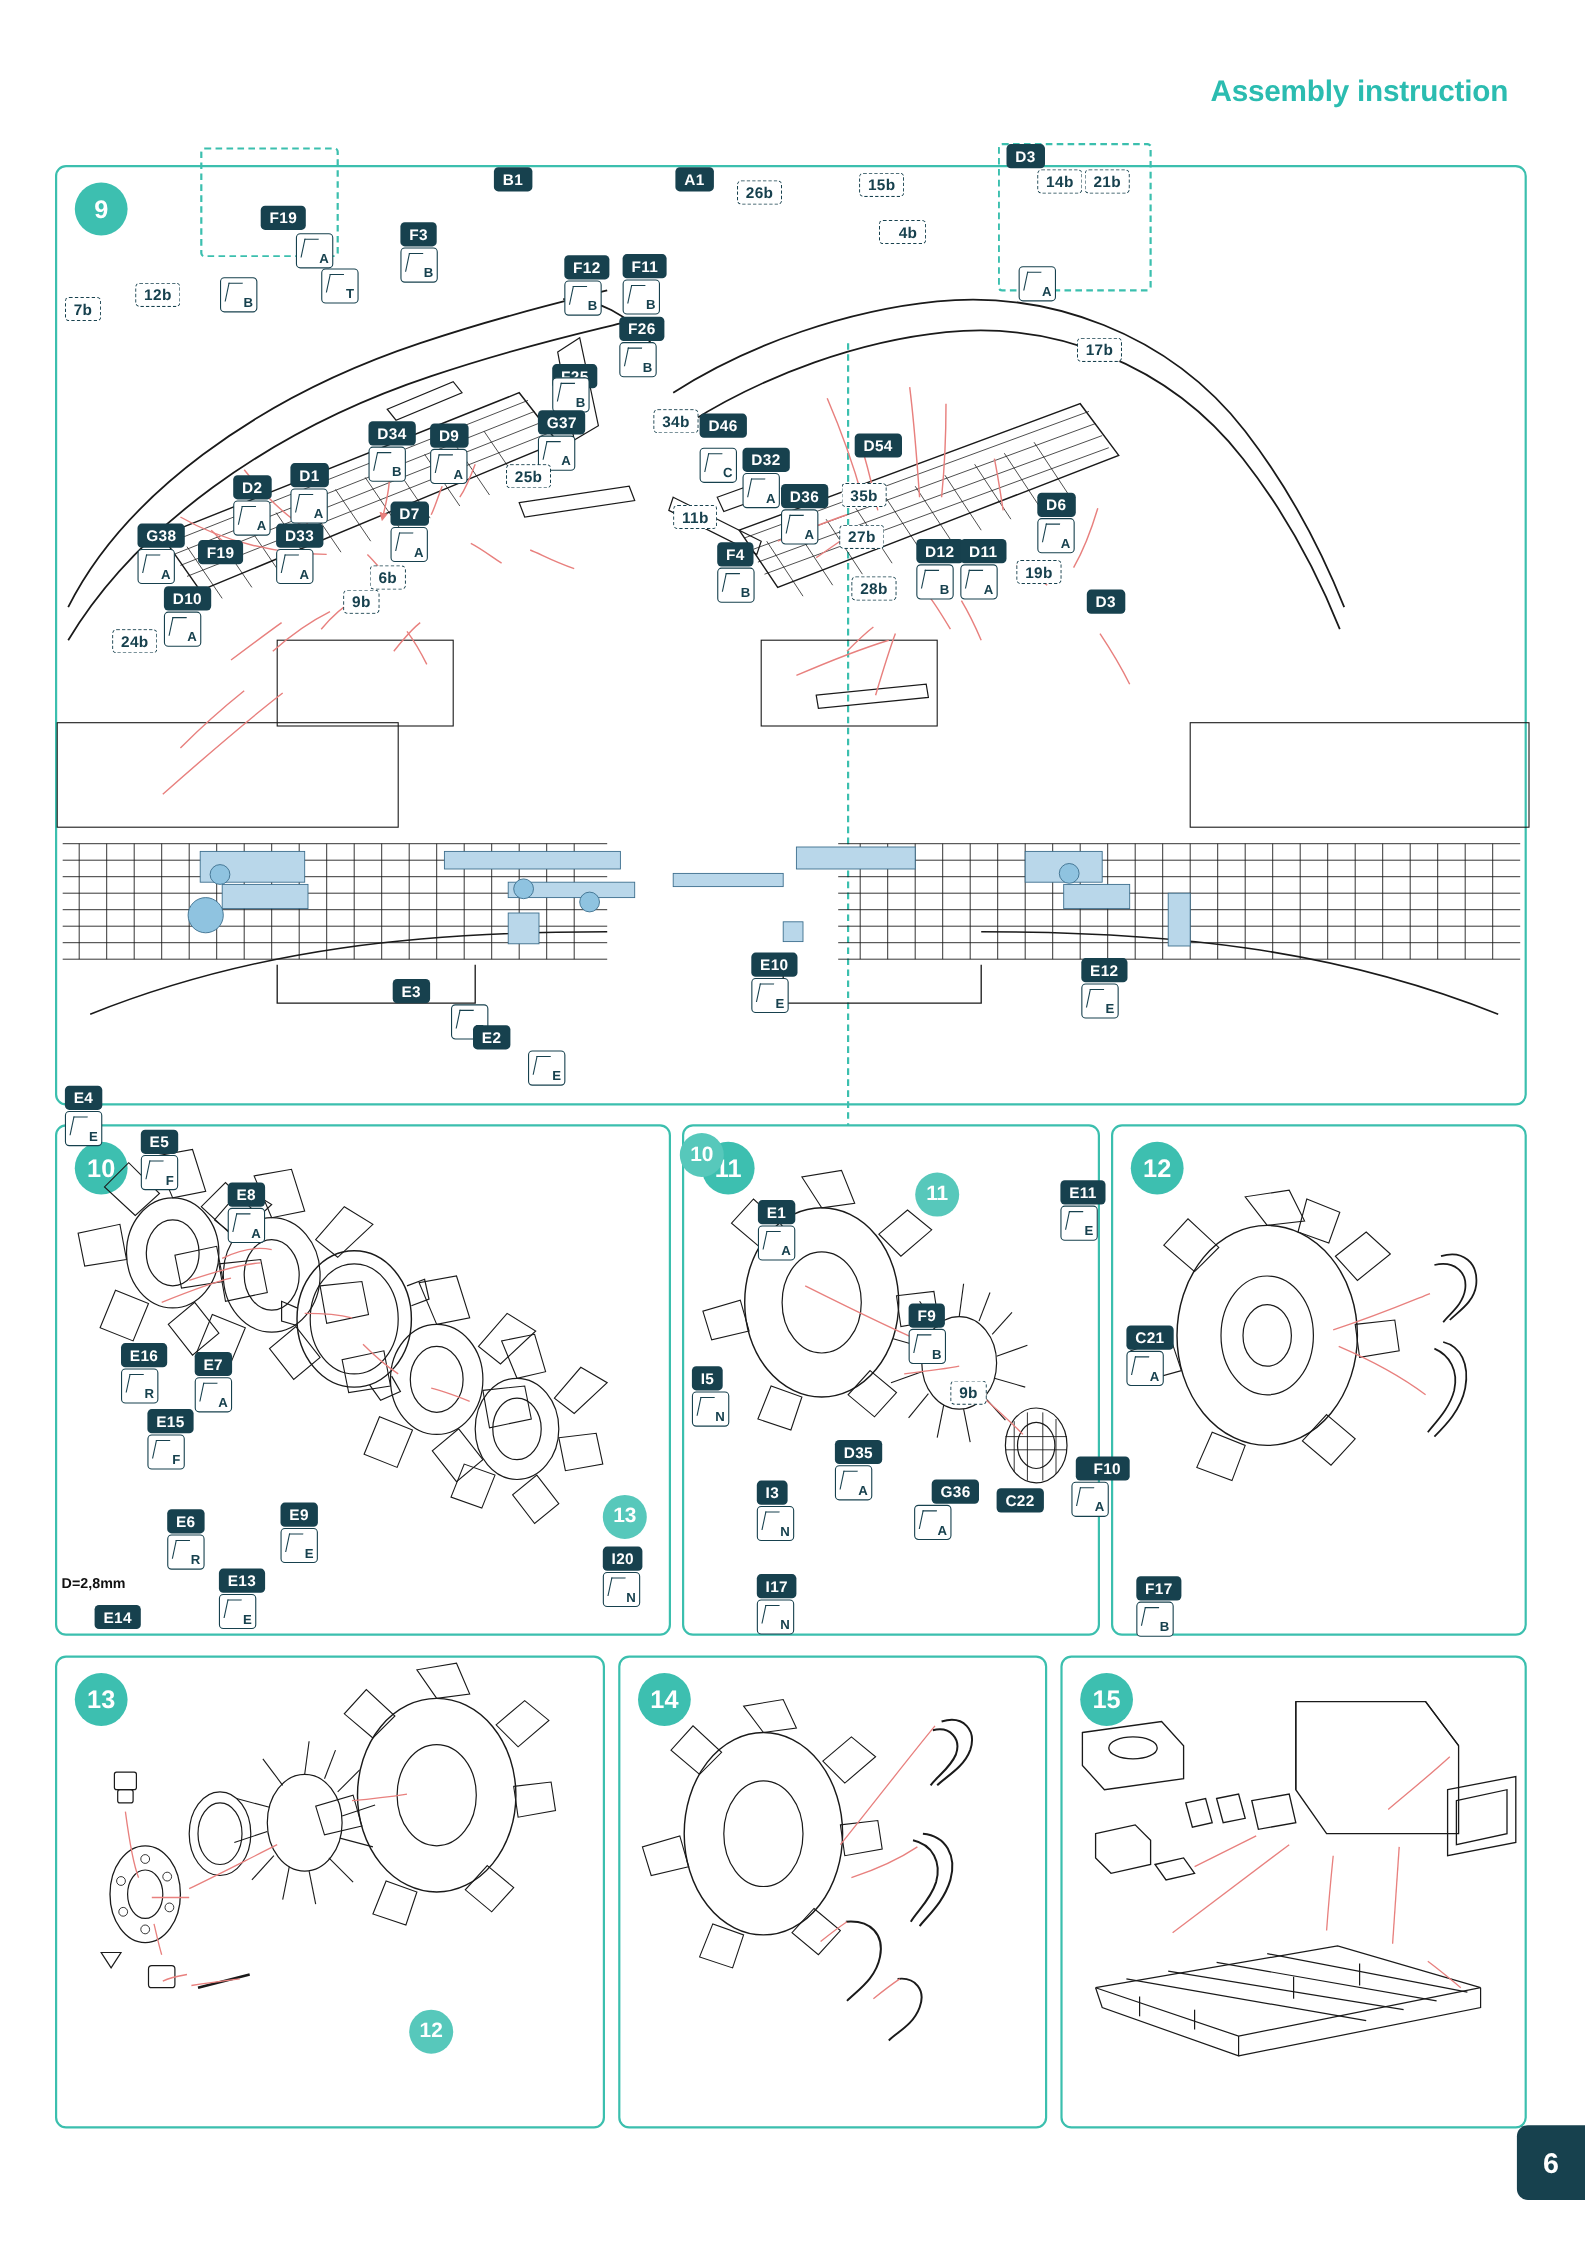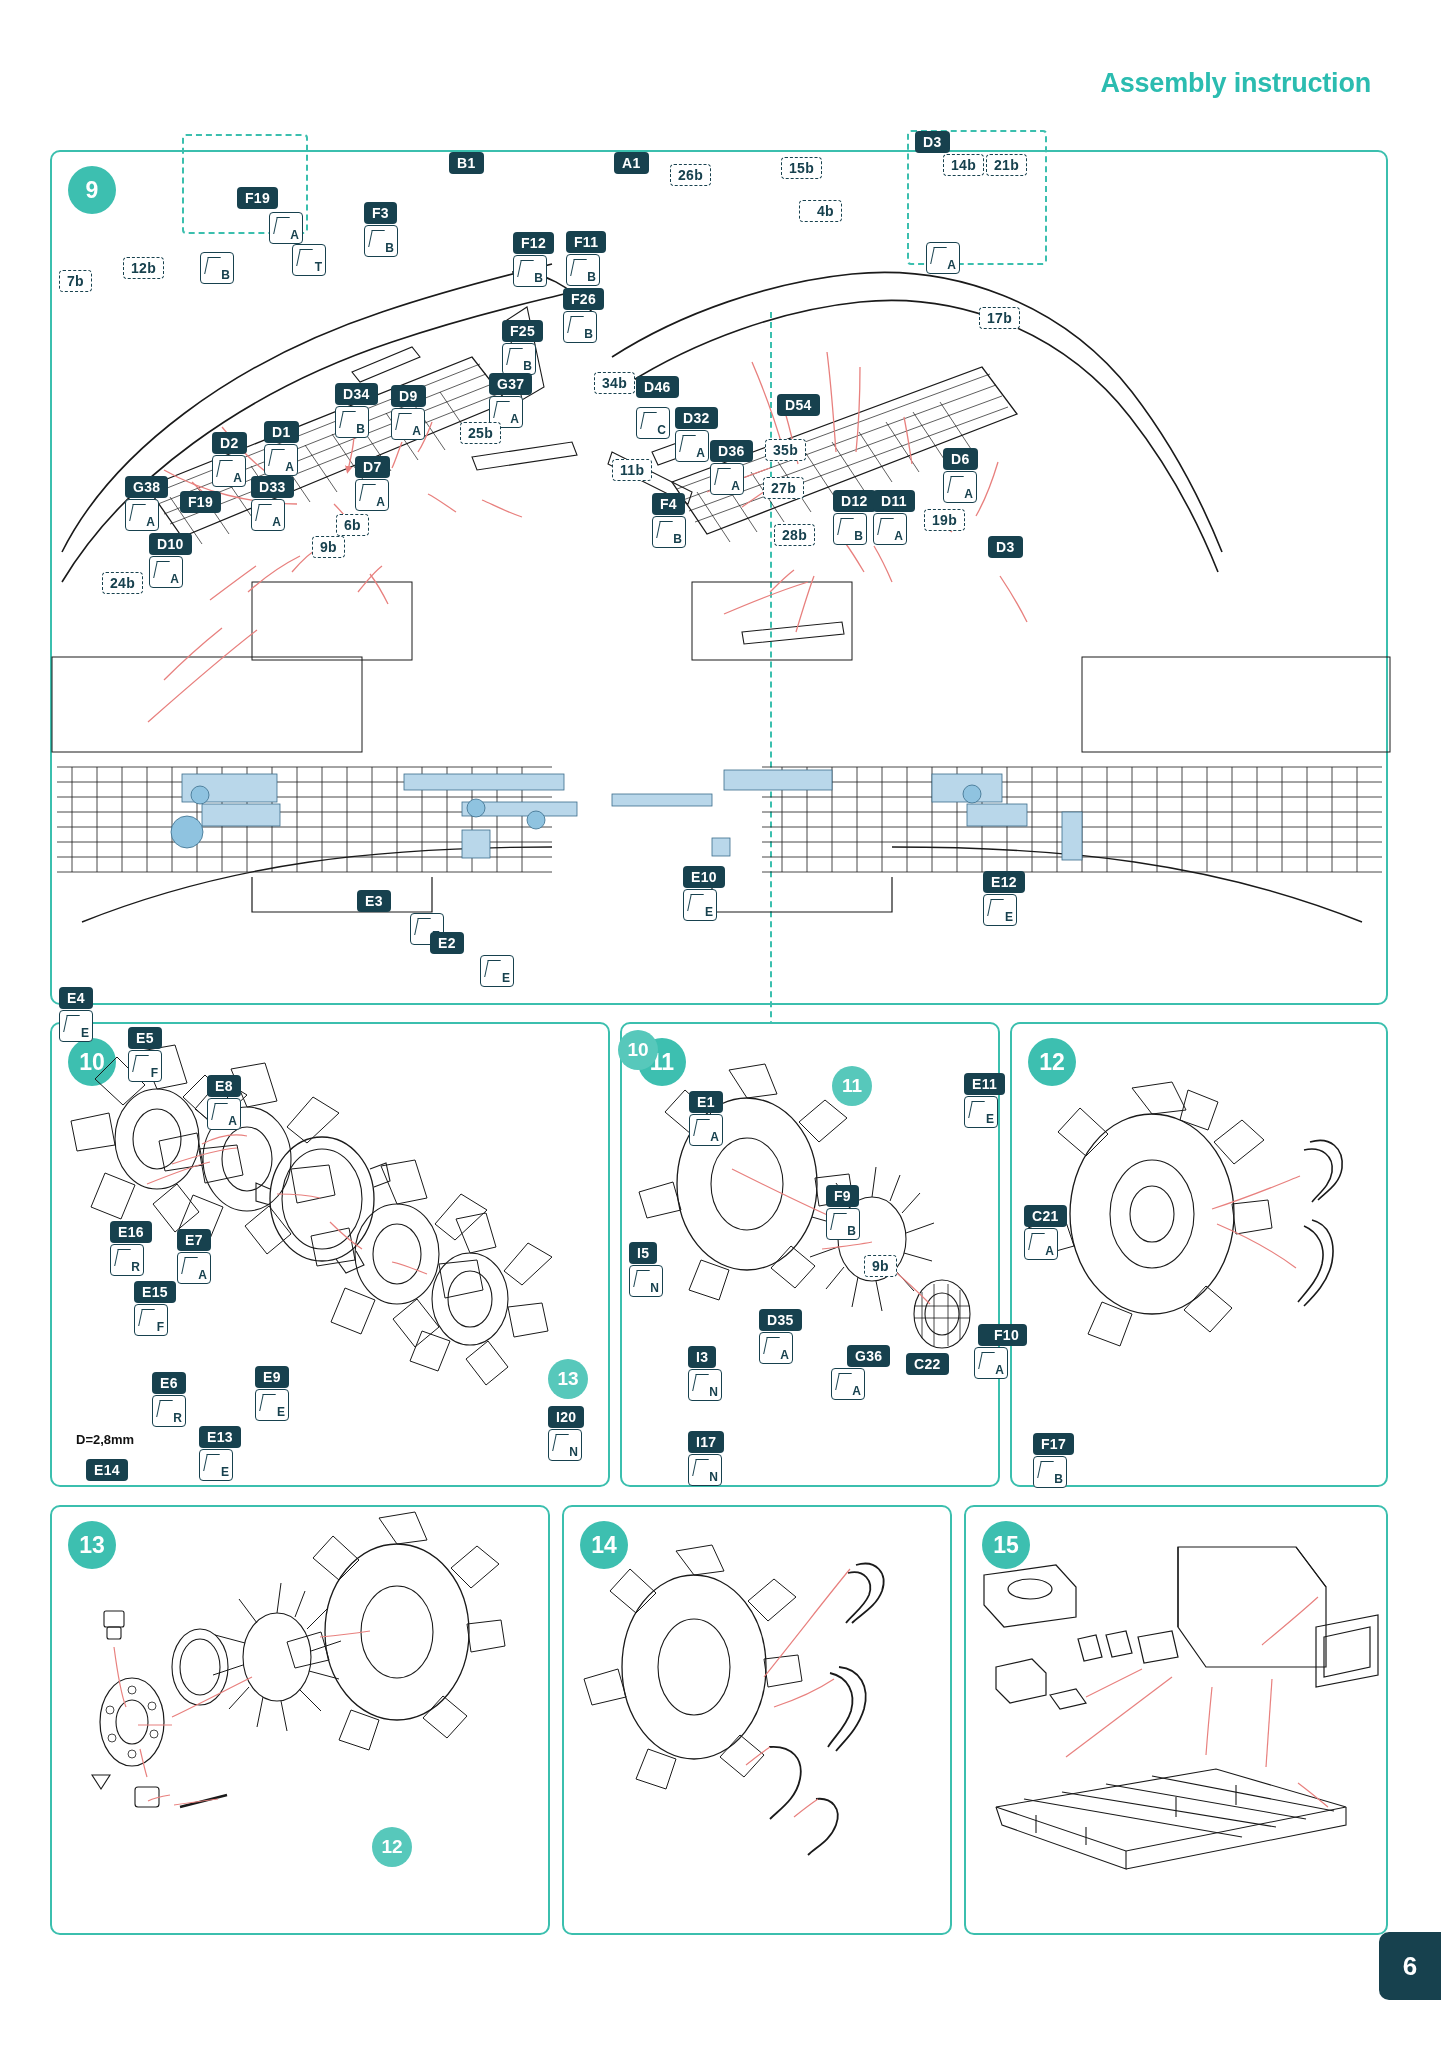--- a/index.html
+++ b/index.html
@@ -353,21 +353,21 @@
     </div>
 
   <div class="tag" style="left:461px; top:80px;">F12</div>
   <div class="sprue" style="left:461px; top:103px;">
       <span class="letter">B</span>
     </div>
 
   <div class="tag dash" style="left:7px;  top:118px;">7b</div>
   <div class="tag dash" style="left:71px; top:105px;">12b</div>
 
-  <div class="tag" style="left:450px; top:168px;text-align:right;">F25</div>
+  <div class="tag" style="left:450px; top:179px;text-align:right;">F25</div>
   <div class="sprue" style="left:450px; top:191px;">
       <span class="letter">B</span>
     </div>
   <div class="tag" style="left:437px; top:221px;">G37</div>
   <div class="sprue" style="left:437px; top:244px;">
       <span class="letter">A</span>
     </div>
 
   <div class="tag" style="left:283px; top:231px;">D34</div>
   <div class="sprue" style="left:283px; top:254px;">
@@ -768,21 +768,21 @@
     </div>
   <div class="tag" style="left:203px; top:-141px;">E9</div>
   <div class="sprue" style="left:203px; top:-118px;">
       <span class="letter">E</span>
     </div>
   <div class="tag" style="left:147px; top:-81px;">E13</div>
   <div class="sprue" style="left:147px; top:-58px;">
       <span class="letter">E</span>
     </div>
   <div class="tag" style="left:34px;  top:-48px;">E14</div>
-  <div class="note-small" style="left:4px; top:-75px;margin-left:20px;">D=2,8mm</div>
+  <div class="note-small" style="left:4px; top:-75px;">D=2,8mm</div>
 </div>
 
 <div class="panel panel-14">
   <div class="step-circle" style="left:16px; top:14px;">14</div>
   <svg class="art" width="390" height="430" viewBox="0 0 390 430">
     <g fill="none" stroke="#1a1a1a" stroke-width="1.1">
       <g transform="translate(130,160)">
         <ellipse cx="0" cy="0" rx="72" ry="92" stroke-width="1.3"></ellipse>
         <ellipse cx="0" cy="0" rx="36" ry="48"></ellipse>
         <g stroke-width="1.0">

